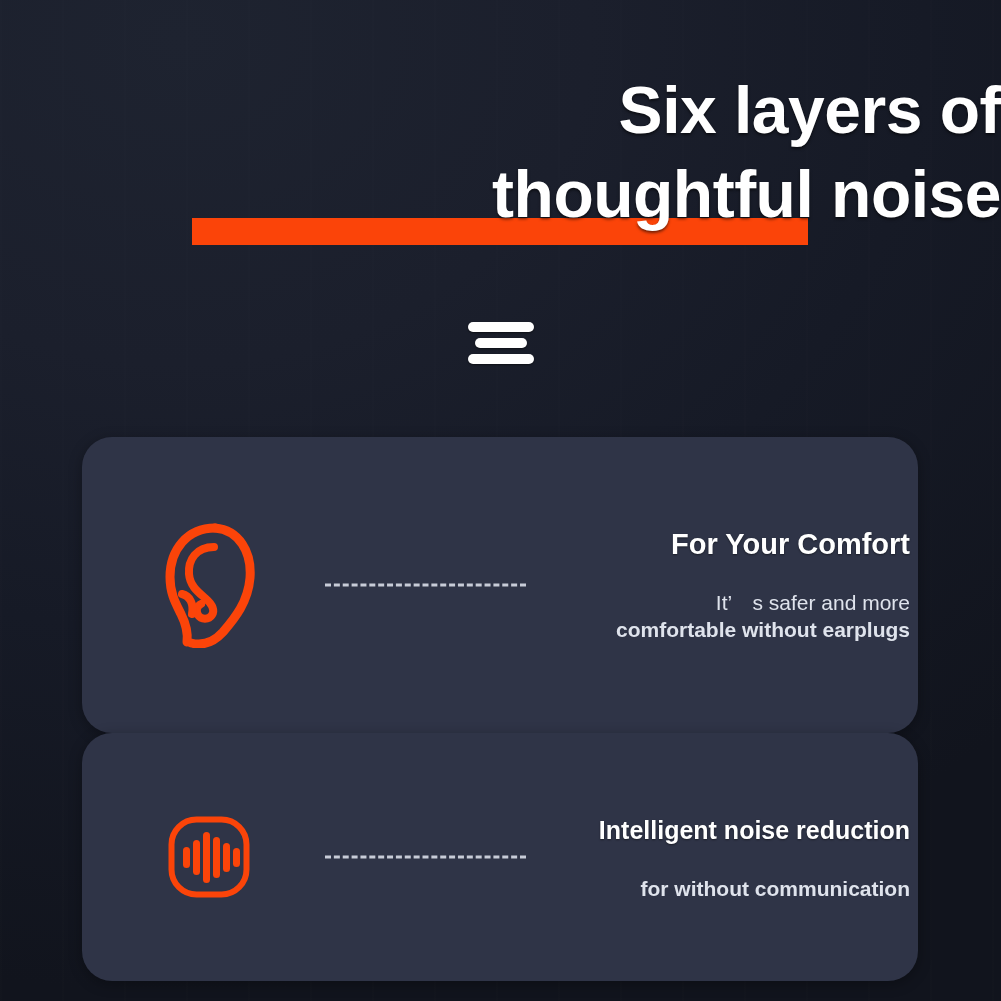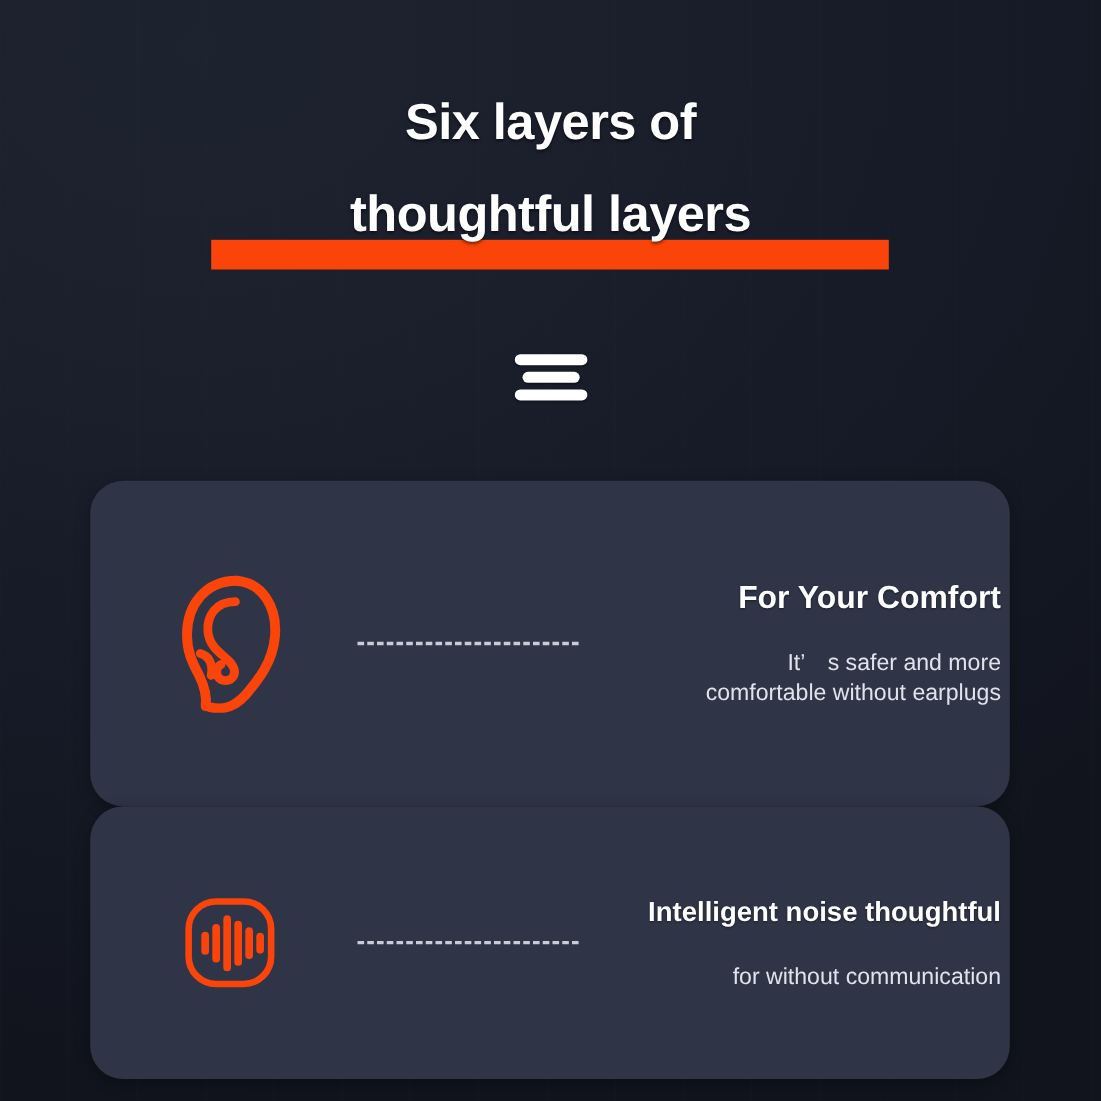--- a/index.html
+++ b/index.html
@@ -42,25 +42,26 @@
     left: 0;
     top: 68px;
     width: 1001px;
     text-align: center;
     z-index: 3;
   }
   .headline .line {
     display: block;
     color: #ffffff;
     font-weight: 700;
-    font-size: 46px;
+    font-size: 66px;
     line-height: 84px;
     letter-spacing: -0.5px;
     text-shadow: 0 2px 3px rgba(0,0,0,.55);
     white-space: nowrap;
+    text-align: right;
   }
   .underline-wrap {
     position: absolute;
     left: 192px;
     top: 218px;
     width: 616px;
     height: 27px;
     background: #fb4409;
     z-index: 1;
   }
@@ -146,33 +147,33 @@
   }
   .card-2 .card-title { font-size: 25px; }
   .card-desc {
     display: block;
     margin-top: 28px;
     color: #dfe3ec;
     font-size: 21px;
     line-height: 27px;
     font-weight: 400;
   }
-  .card-desc .l2 { display: block; }
+  .card-desc .l2 { display: block; font-weight: bold; }
   .card-desc .l1 { display: block; }
 </style>
 </head>
 <body>
 
 <div id="page">
 
   <div class="underline-wrap"></div>
 
   <div class="headline headline-layer">
     <span class="line">Six layers of</span>
-    <span class="line">thoughtful layers</span>
+    <span class="line">thoughtful noise</span>
   </div>
 
   <div class="menu-icon">
     <span class="bar b1"></span>
     <span class="bar b2"></span>
     <span class="bar b3"></span>
   </div>
 
   <div class="card card-1">
     <div class="card-inner">
@@ -209,21 +210,21 @@
             <rect x="26" y="25" width="7" height="35" rx="3.5"></rect>
             <rect x="36" y="17" width="7" height="51" rx="3.5"></rect>
             <rect x="46" y="22" width="7" height="41" rx="3.5"></rect>
             <rect x="56" y="28" width="7" height="29" rx="3.5"></rect>
             <rect x="66" y="33" width="7" height="19" rx="3.5"></rect>
           </g>
         </svg>
       </div>
       <div class="dash-line"></div>
       <div class="card-text">
-        <span class="card-title">Intelligent noise thoughtful</span>
+        <span class="card-title">Intelligent noise reduction</span>
         <span class="card-desc">
           <span class="l2">for without communication</span>
         </span>
       </div>
     </div>
   </div>
 
 </div>
 
 </body></html>

